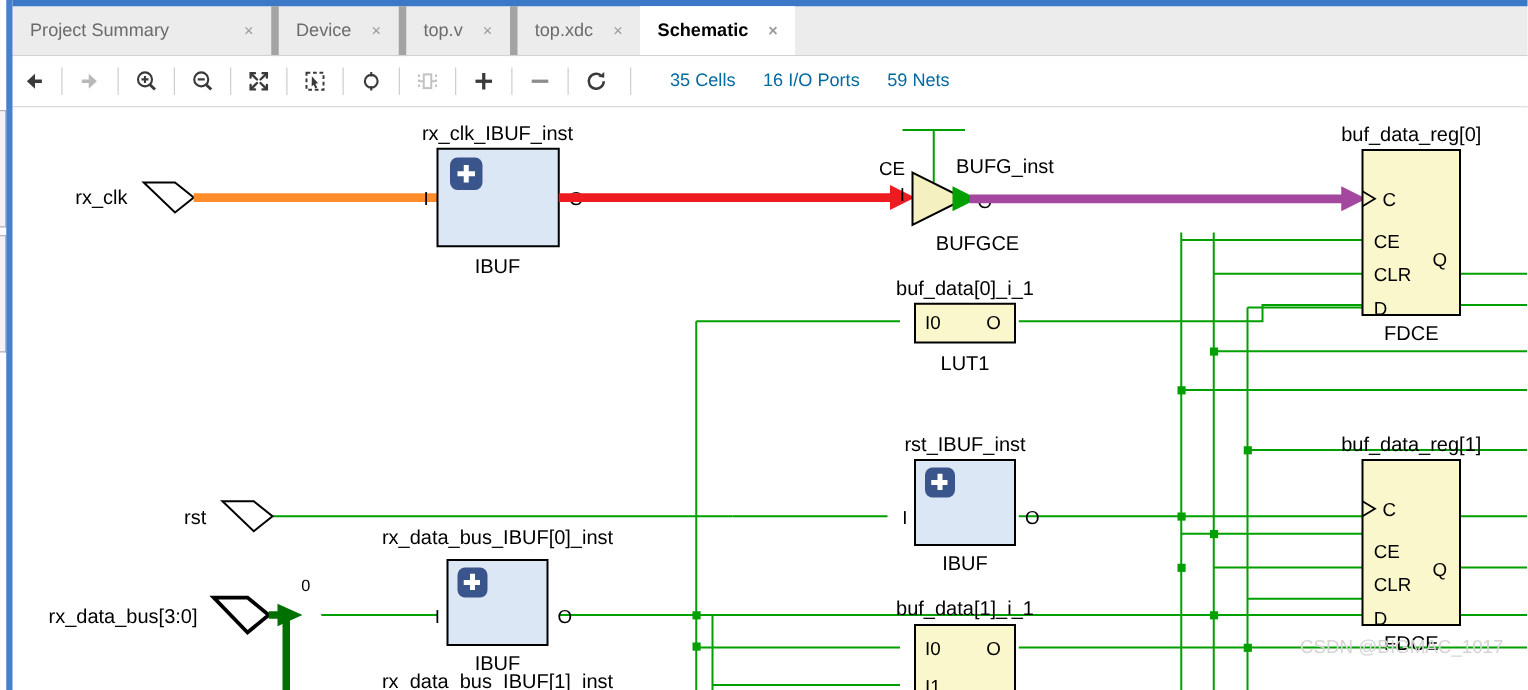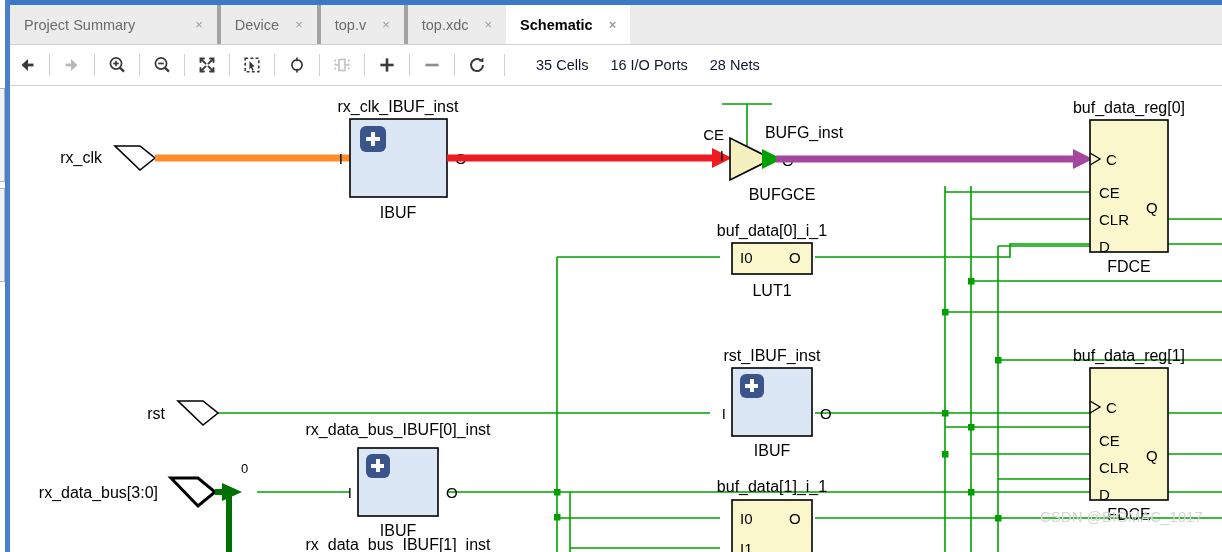--- a/index.html
+++ b/index.html
@@ -14,34 +14,34 @@
   
   .left-rail{position:absolute;left:0;top:0;width:10px;height:552px;background:#ffffff;z-index:5;}
   .rail-blue{position:absolute;left:5px;top:0;width:5px;height:552px;background:#4a7fd0;}
   .rail-stub{position:absolute;left:0;width:4px;border:1px solid #b4b4b4;border-left:none;background:#f3f3f3;}
 
   
   .tabbar{position:absolute;left:0;top:0;width:1222px;height:45px;background:#ececec;box-sizing:border-box;}
   .tabbar-topline{position:absolute;left:0;top:0;width:1222px;height:5px;background:#3b78c8;}
   .tabs{position:absolute;left:10px;top:5px;height:40px;display:flex;align-items:stretch;}
   .tab{display:flex;align-items:center;height:40px;padding:0 0 0 14px;box-sizing:border-box;
-       border-left:4px solid #a3a3a3;color:#6b6b6b;font-size:14.5px;white-space:nowrap;cursor:pointer;}
+       border-left:6px solid #a3a3a3;color:#6b6b6b;font-size:14.5px;white-space:nowrap;cursor:pointer;}
   .tab:first-child{border-left:none;gap:44px;}
   .tab .tab-label{padding-right:16px;}
   .tab .tab-close{color:#9a9a9a;font-size:13px;padding:0 14px 2px 0;cursor:pointer;}
   .tab.active{background:#ffffff;color:#000000;font-weight:bold;border-left:none;text-align:right;}
   .tabbar-underline{position:absolute;left:0;top:44px;width:1222px;height:1px;background:#d2d2d2;}
 
   
   .toolbar{position:absolute;left:10px;top:45px;width:1212px;height:40px;background:#ffffff;
            display:flex;align-items:center;box-sizing:border-box;}
   .tb-btn{width:34px;height:34px;display:flex;align-items:center;justify-content:center;cursor:pointer;}
   .tb-btn svg{display:block;}
   .tb-sep{width:1px;height:22px;background:#d0d0d0;margin:0 5px;}
-  .tb-stat{color:#0f172a;font-size:14.5px;margin-left:22px;cursor:pointer;white-space:nowrap;}
+  .tb-stat{color:#0369a1;font-size:14.5px;margin-left:22px;cursor:pointer;white-space:nowrap;}
   .tb-stat:first-of-type{margin-left:26px;}
   .toolbar-underline{position:absolute;left:10px;top:85px;width:1212px;height:1px;background:#d2d2d2;}
 
   
   .canvas{position:absolute;left:10px;top:86px;width:1212px;height:466px;background:#ffffff;overflow:hidden;}
   .canvas svg{display:block;}
   text{font-family:"Liberation Sans", sans-serif;fill:#000;}
   .lbl{font-size:16px;}
   .pin{font-size:15px;}
   .portname{font-size:16px;}
@@ -196,21 +196,21 @@
       <svg width="20" height="20" viewBox="0 0 20 20">
         <path d="M16 10 A6 6 0 1 1 13.6 5.2" fill="none" stroke="#3a3a3a" stroke-width="2"></path>
         <path d="M16.4 2.6 L16.4 7.2 L11.8 6.3 Z" fill="#3a3a3a"></path>
       </svg>
     </div>
 
     <div class="tb-sep" style="margin-left:10px"></div>
 
     <span class="tb-stat">35 Cells</span>
     <span class="tb-stat">16 I/O Ports</span>
-    <span class="tb-stat">28 Nets</span>
+    <span class="tb-stat">59 Nets</span>
   </div>
   <div class="toolbar-underline"></div>
 
   <div class="canvas">
   <svg width="1212" height="466" viewBox="0 0 1212 466">
 
     <g stroke="#00a000" stroke-width="1.6" fill="none">
 
       <path d="M547 171 L547 171"></path>
 

